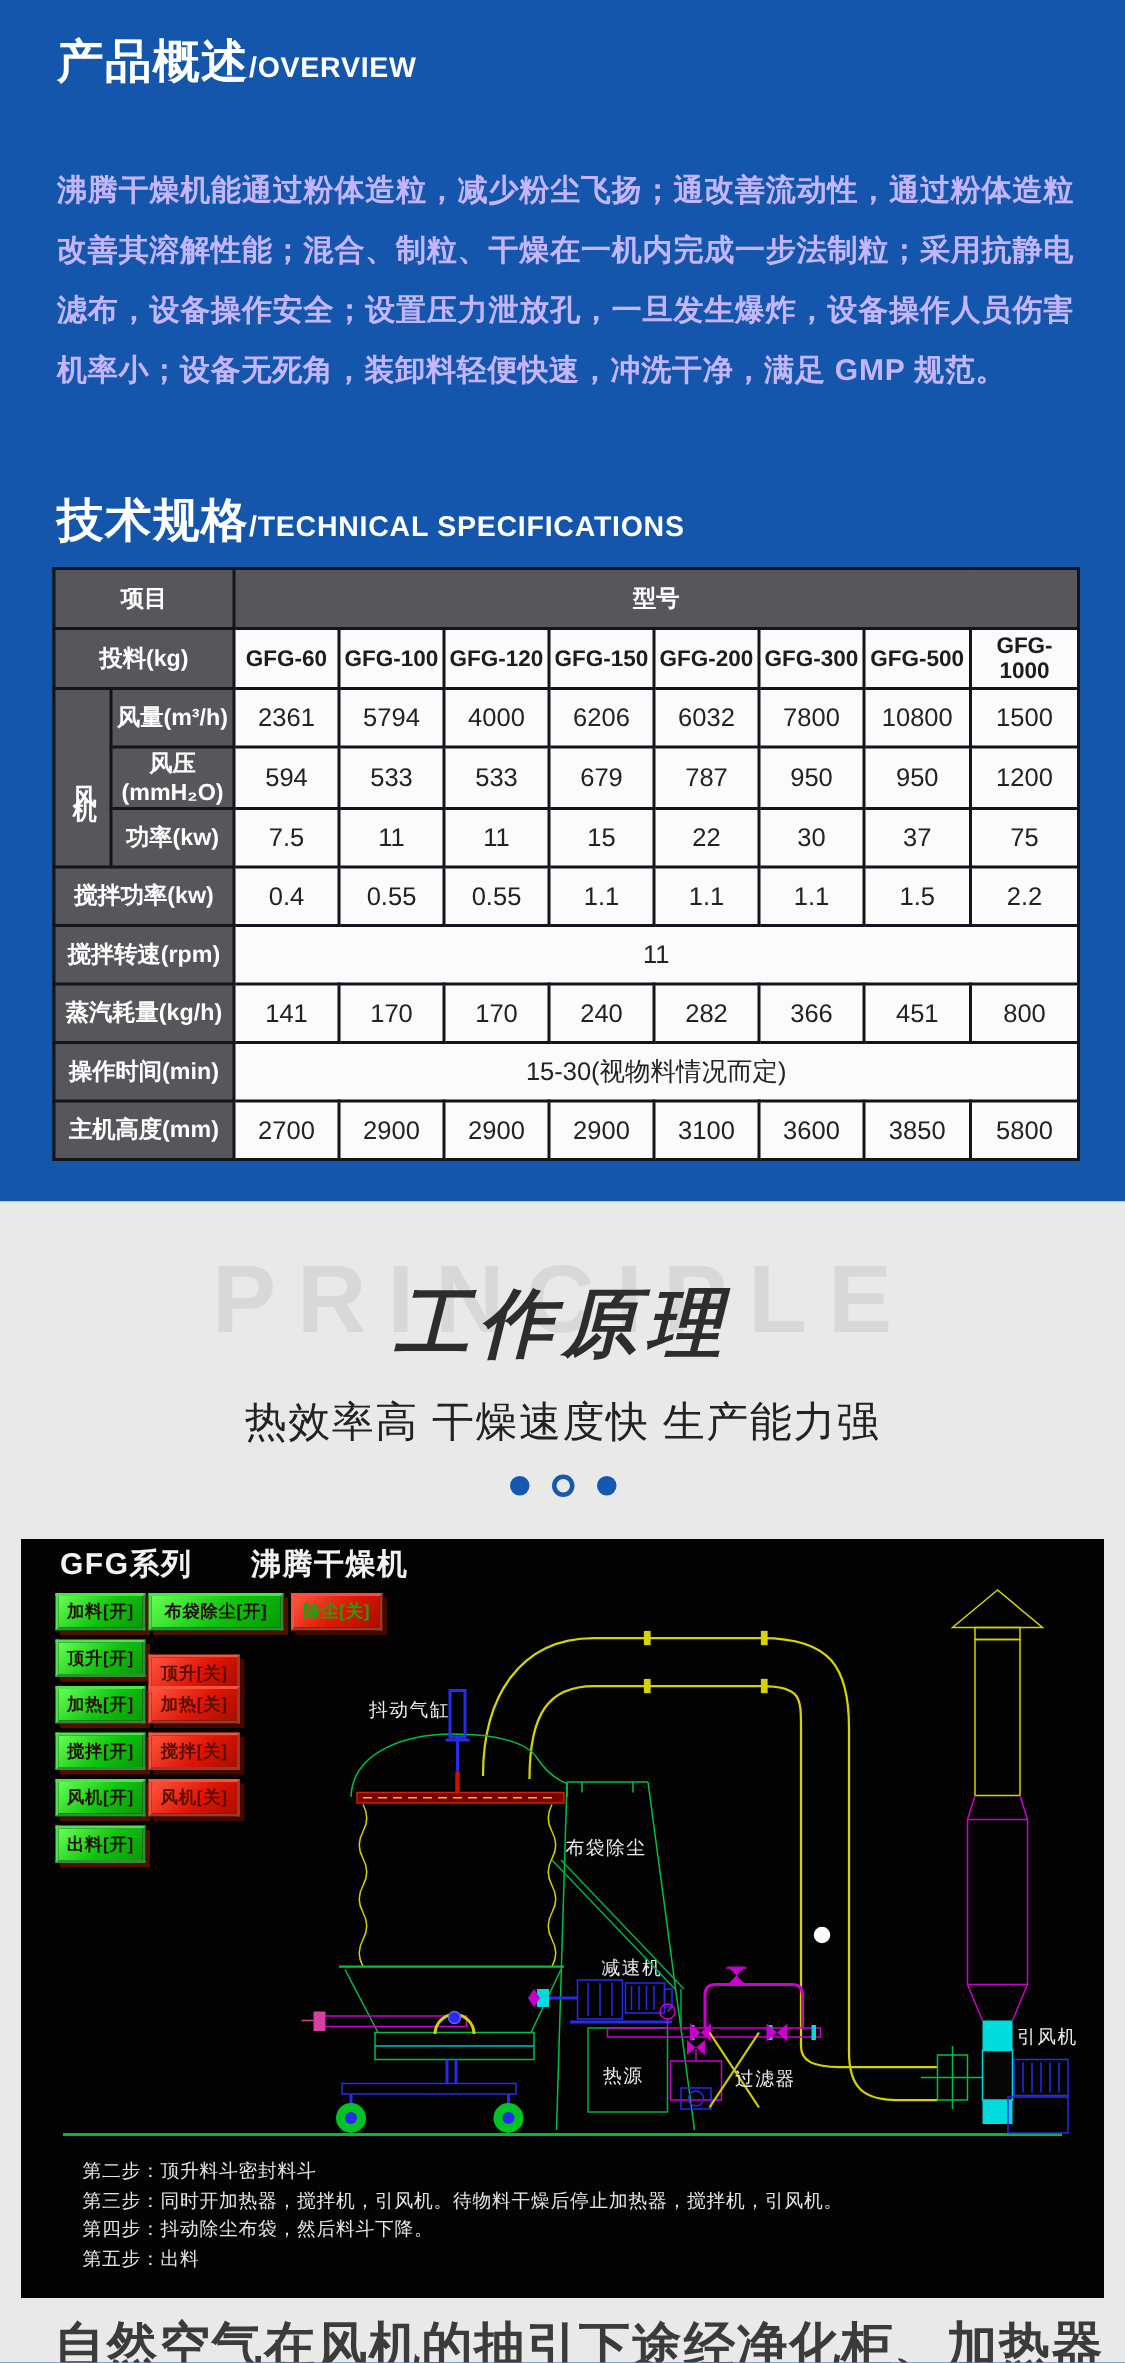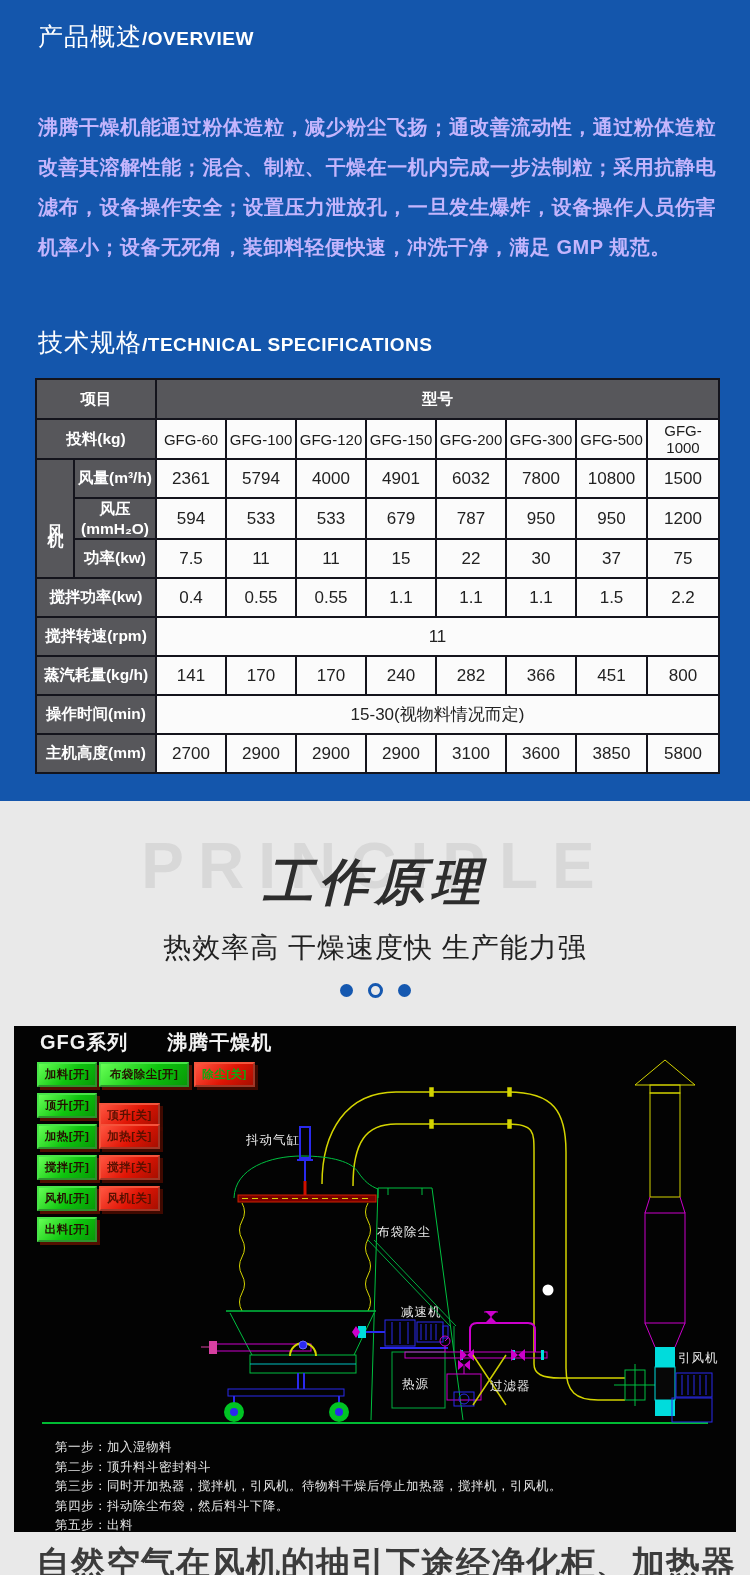--- a/index.html
+++ b/index.html
@@ -2,33 +2,33 @@
 <html><head>
 <meta charset="utf-8">
 <style>
   html,body{margin:0;padding:0;}
   body{width:750px;height:1575px;position:relative;overflow:hidden;
        font-family:"Liberation Sans","DejaVu Sans",sans-serif;background:#e9e9e9;}
 
   
   .blue-section{position:absolute;left:0;top:0;width:750px;height:801px;background:#1456ac;}
   .sec-heading{position:absolute;left:38px;display:flex;align-items:baseline;color:#fff;}
-  .sec-heading .cn{font-size:25px;font-weight:400;letter-spacing:1px;}
+  .sec-heading .cn{font-size:31px;font-weight:700;letter-spacing:1px;}
   .sec-heading .en{font-size:19px;font-weight:800;letter-spacing:.5px;}
   .overview-par{position:absolute;left:38px;top:74px;width:678px;font-size:20px;line-height:40px;
        font-weight:700;color:#c4b5fd;text-align:justify;letter-spacing:.5px;margin-top:33px;}
 
   
   .spec-table{position:absolute;left:35px;top:378px;width:683px;border-collapse:collapse;
        table-layout:fixed;background:#1d1d24;}
   .spec-table td{border:2px solid #14141c;text-align:center;vertical-align:middle;padding:0;}
   .spec-table tr{height:39px;}
   .spec-table tr.h40{height:40px;}
   .spec-table td.lb{background:#57575b;color:#fff;font-weight:700;font-size:15.5px;margin-left:46px;}
-  .spec-table td.hd{background:#fbfbfb;color:#1c1c1c;font-weight:400;font-size:15px;}
+  .spec-table td.hd{background:#fbfbfb;color:#1c1c1c;font-weight:700;font-size:15px;}
   .spec-table td.val{background:#fbfbfb;color:#222;font-size:17px;}
   .spec-table td.fan-cell{writing-mode:vertical-lr;text-orientation:upright;letter-spacing:8px;
        font-size:16px;padding-left:0;}
 
   
   .gray-section{position:absolute;left:0;top:801px;width:750px;height:727px;background:#e9e9e9;}
   .watermark{position:absolute;left:0;top:28px;width:750px;text-align:center;font-size:64px;
        font-weight:800;letter-spacing:14px;color:#d8d8d8;}
   .principle-title{position:absolute;left:0;top:48px;width:750px;text-align:center;font-size:50px;
        font-weight:900;letter-spacing:6px;color:#2d2d2d;font-style:italic;}
@@ -104,21 +104,21 @@
       <td class="hd">GFG-300</td>
       <td class="hd">GFG-500</td>
       <td class="hd">GFG-1000</td>
     </tr>
     <tr>
       <td class="lb fan-cell" rowspan="3">风机</td>
       <td class="lb">风量(m³/h)</td>
       <td class="val">2361</td>
       <td class="val">5794</td>
       <td class="val">4000</td>
-      <td class="val">4901</td>
+      <td class="val">6206</td>
       <td class="val">6032</td>
       <td class="val">7800</td>
       <td class="val">10800</td>
       <td class="val">1500</td>
     </tr>
     <tr>
       <td class="lb">风压(mmH₂O)</td>
       <td class="val">594</td>
       <td class="val">533</td>
       <td class="val">533</td>
@@ -325,21 +325,20 @@
         <circle cx="450" cy="373" r="5" stroke="#2a2aee"></circle>
         <path d="M459,329 L492,379 M492,329 L459,379" stroke="#cccc00" stroke-width="1.5"></path>
       </g>
       <text x="388" y="362">热源</text>
       <text x="476" y="364">过滤器</text>
 
       <circle cx="534" cy="264" r="5.5" fill="#ffffff"></circle>
     </svg>
 
     <div class="steps">
-      <div>第一步：加入湿物料</div>
       <div>第二步：顶升料斗密封料斗</div>
       <div>第三步：同时开加热器，搅拌机，引风机。待物料干燥后停止加热器，搅拌机，引风机。</div>
       <div>第四步：抖动除尘布袋，然后料斗下降。</div>
       <div>第五步：出料</div>
     </div>
   </div>
 
   <div class="footer-text">自然空气在风机的抽引下途经净化柜、加热器，在物料床板</div>
 </div>
 

